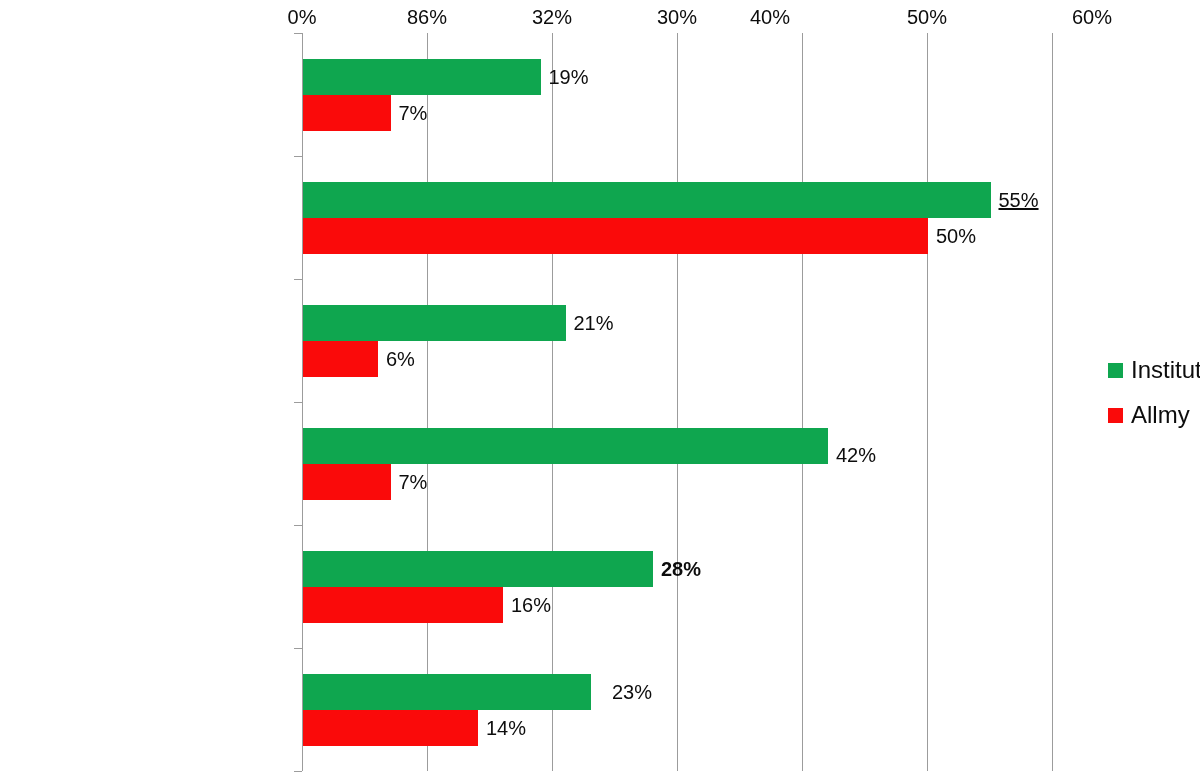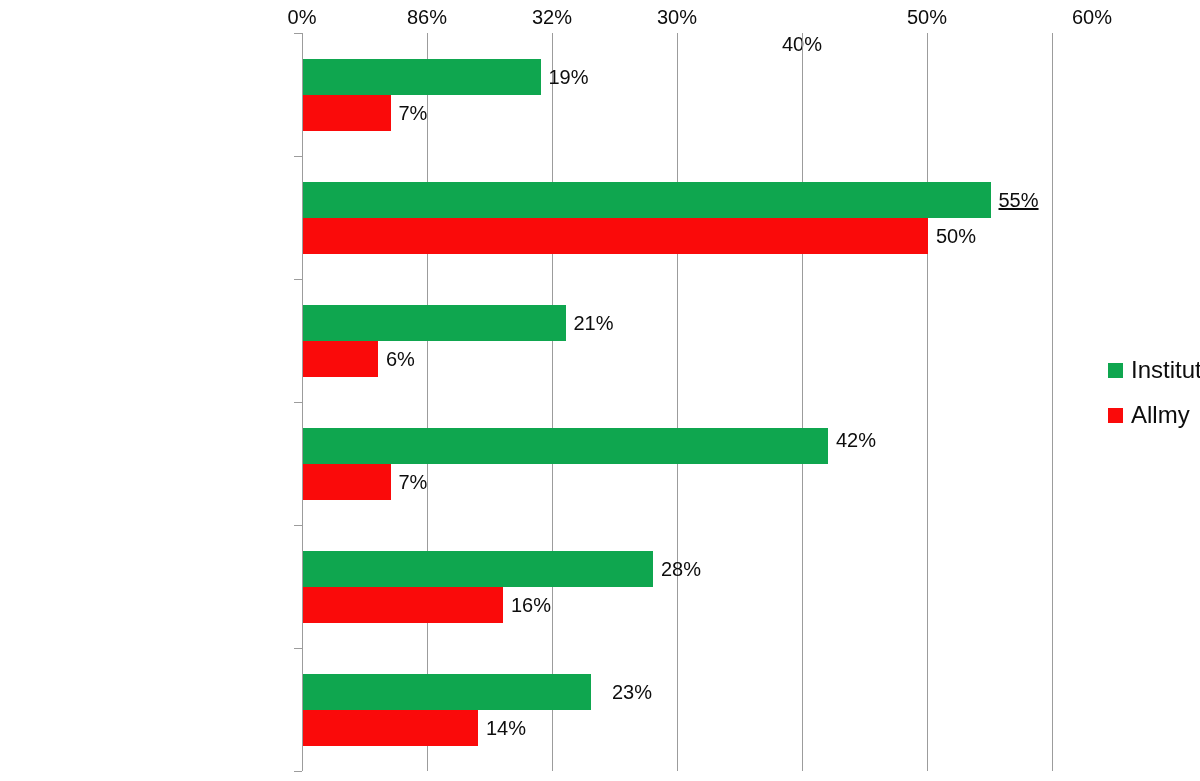--- a/index.html
+++ b/index.html
@@ -92,21 +92,21 @@
 </head>
 <body>
 
 <div id="chart-root">
 
   <div id="xticks">
       <div class="xtick-label" style="left: 302px;">0%</div>
       <div class="xtick-label" style="left: 427px;">86%</div>
       <div class="xtick-label" style="left: 552px;">32%</div>
       <div class="xtick-label" style="left: 677px;">30%</div>
-      <div class="xtick-label" style="left: 802px; margin-top: 27px;">40%</div>
+      <div class="xtick-label" style="left: 770px;">40%</div>
       <div class="xtick-label" style="left: 927px;">50%</div>
       <div class="xtick-label" style="left: 1080px; margin-left: 12px;">60%</div>
     </div>
 
   <div id="plot">
     <div class="axisline"></div>
     <div id="gridlines">
         <div class="gridline" style="left: 0px;"></div>
         <div class="gridline" style="left: 125px;"></div>
         <div class="gridline" style="left: 250px;"></div>
@@ -138,27 +138,27 @@
           <div class="bar-value" style="top: 61.5px; left: 634px;">50%</div>
         </div>
         <div class="cat-group" style="top: 246px; height: 123px;">
           <div class="bar bar-green" style="top: 25.5px; width: 262.5px; background: rgb(15, 166, 79);"></div>
           <div class="bar-value" style="top: 25.5px; left: 271.5px;">21%</div>
           <div class="bar bar-red" style="top: 61.5px; width: 75px; background: rgb(250, 10, 10);"></div>
           <div class="bar-value" style="top: 61.5px; left: 84px;">6%</div>
         </div>
         <div class="cat-group" style="top: 369px; height: 123px;">
           <div class="bar bar-green" style="top: 25.5px; width: 525px; background: rgb(15, 166, 79);"></div>
-          <div class="bar-value" style="top: 20px; left: 534px;">42%</div>
+          <div class="bar-value" style="top: 35px; left: 534px;">42%</div>
           <div class="bar bar-red" style="top: 61.5px; width: 87.5px; background: rgb(250, 10, 10);"></div>
           <div class="bar-value" style="top: 61.5px; left: 96.5px;">7%</div>
         </div>
         <div class="cat-group" style="top: 492px; height: 123px;">
           <div class="bar bar-green" style="top: 25.5px; width: 350px; background: rgb(15, 166, 79);"></div>
-          <div class="bar-value" style="top: 25.5px; left: 359px;">28%</div>
+          <div class="bar-value" style="top: 25.5px; left: 359px; font-weight: bold;">28%</div>
           <div class="bar bar-red" style="top: 61.5px; width: 200px; background: rgb(250, 10, 10);"></div>
           <div class="bar-value" style="top: 61.5px; left: 209px;">16%</div>
         </div>
         <div class="cat-group" style="top: 615px; height: 123px;">
           <div class="bar bar-green" style="top: 25.5px; width: 287.5px; background: rgb(15, 166, 79);"></div>
           <div class="bar-value" style="top: 25.5px; left: 310px;">23%</div>
           <div class="bar bar-red" style="top: 61.5px; width: 175px; background: rgb(250, 10, 10);"></div>
           <div class="bar-value" style="top: 61.5px; left: 184px;">14%</div>
         </div>
       </div>

